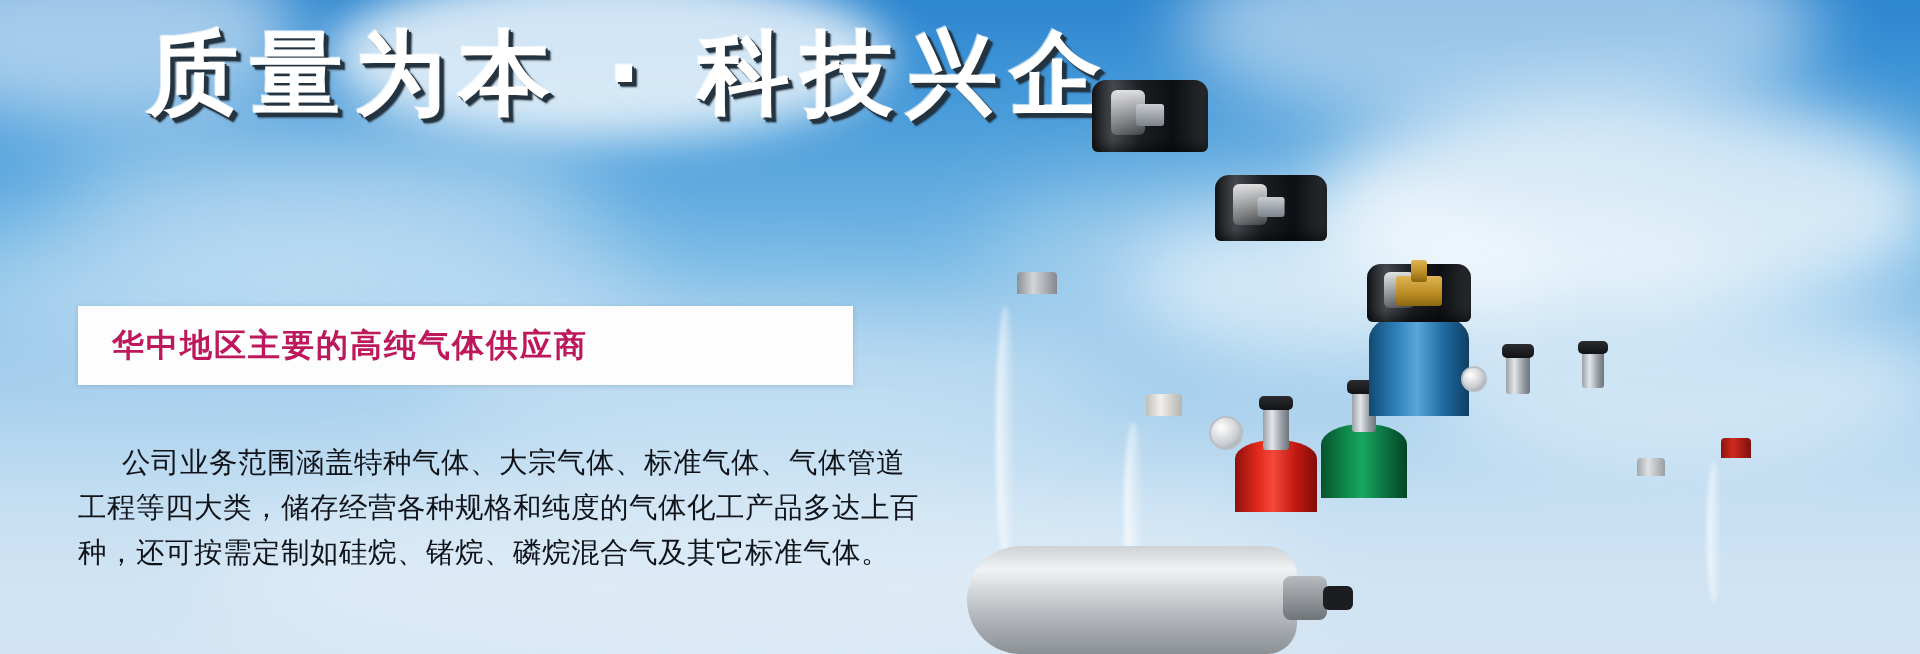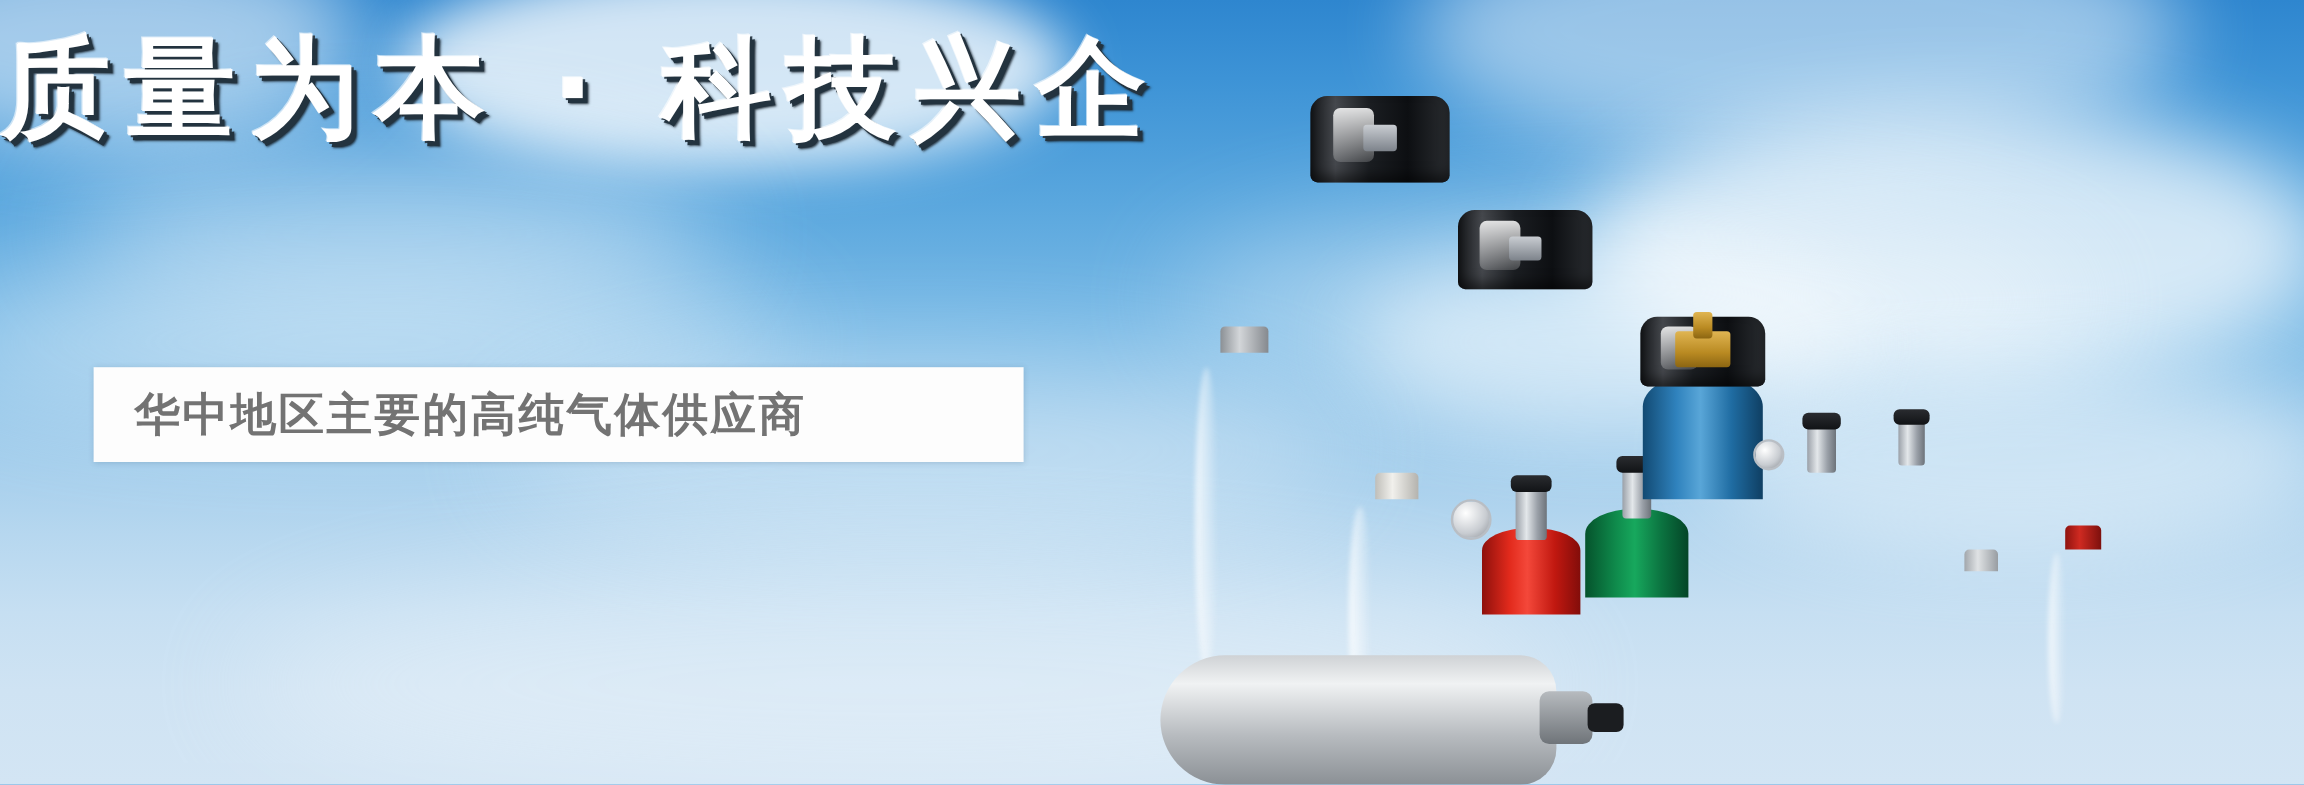--- a/index.html
+++ b/index.html
@@ -37,20 +37,21 @@
   #cloud-band-left  { left:-60px;  top:225px;  width:720px; height:120px; opacity:.42; }
   #cloud-band-right { left:980px;  top:170px;  width:760px; height:160px; opacity:.35; }
   #cloud-low-center { left:420px;  top:300px;  width:700px; height:150px; opacity:.3; }
   #cloud-low-right  { left:1420px; top:300px;  width:520px; height:160px; opacity:.45; }
   #cloud-bottom     { left:200px;  top:470px;  width:1100px;height:200px; opacity:.28; }
   #cloud-haze-right { left:1130px; top:210px;  width:420px; height:150px; opacity:.5; }
 
   
   #headline-zh {
     position:absolute; left:0; top:24px; width:1260px;
+    text-align:center;
     font-family:"DejaVu Sans", sans-serif;
     font-weight:bold;
     font-size:92px;
     line-height:1.08;
     letter-spacing:12px;
     color:#ffffff;
     text-shadow:
        4px 4px 0 #23333f,
        5px 5px 2px rgba(20,30,40,.85),
        2px 2px 0 #32414d,
@@ -72,23 +73,23 @@
   #tagline-box {
     position:absolute; left:78px; top:306px;
     width:775px; height:79px;
     background:#fdfdfd;
     display:flex; align-items:center;
     box-shadow:0 1px 5px rgba(30,60,90,.18);
   }
   #tagline-text {
     font-family:Liberation Sans, sans-serif;
     font-weight:bold;
-    font-size:38px;
+    font-size:32px;
     letter-spacing:2px;
-    color:#737373;
+    color:#be185d;
     padding-left:34px;
     white-space:nowrap;
   }
 
   
   #description {
     position:absolute; left:78px; top:440px;
     width:790px;
     font-family:"DejaVu Serif","Liberation Serif", serif;
     font-size:28.5px;
@@ -195,20 +196,25 @@
   <div class="cloud soft" id="cloud-low-right"></div>
   <div class="cloud wisp" id="cloud-bottom"></div>
   <div class="cloud soft" id="cloud-haze-right"></div>
 
   <div id="headline-zh">质量为本 · 科技兴企</div>
 
   <div id="tagline-box">
     <span id="tagline-text">华中地区主要的高纯气体供应商</span>
   </div>
 
+  <div id="description">
+    <span class="para-line">公司业务范围涵盖特种气体、大宗气体、标准气体、气体管道</span>
+    <span class="para-line">工程等四大类，储存经营各种规格和纯度的气体化工产品多达上百</span>
+    <span class="para-line">种，还可按需定制如硅烷、锗烷、磷烷混合气及其它标准气体。</span>
+  </div>
 
   <div id="cylinder-photo">
 
     <div class="cyl" style="left:32px; bottom:38px; width:120px; height:330px;">
       <div class="body" style="background:linear-gradient(to right,#7e8388 0%,#c5c9cc 26%,#eceeef 42%,#a9aeb3 70%,#74797e 100%);"></div>
       <div class="neck" style="bottom:322px; width:40px; height:22px; background:linear-gradient(to right,#8b9095,#d3d6d9 40%,#85898e);"></div>
       <div class="shine"></div>
     </div>
 
     <div class="cyl" style="left:150px; bottom:110px; width:110px; height:400px;">

